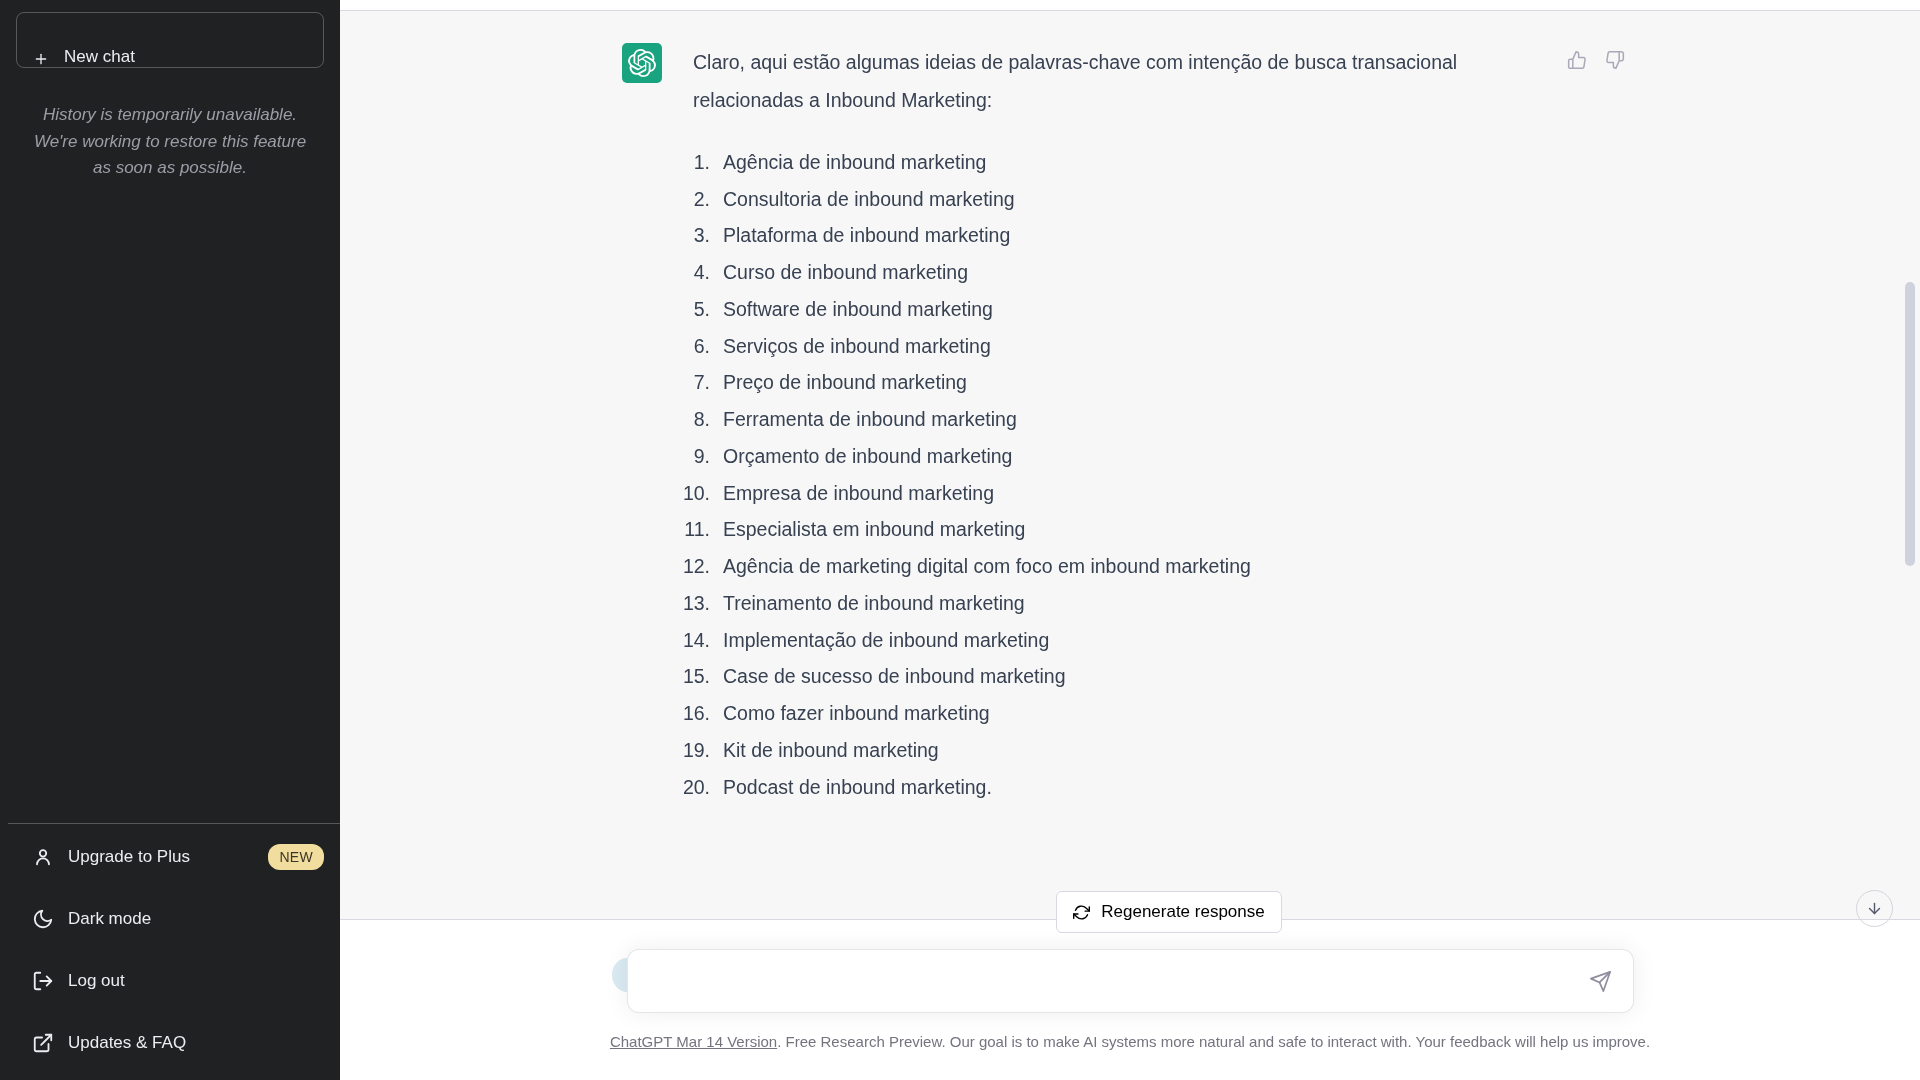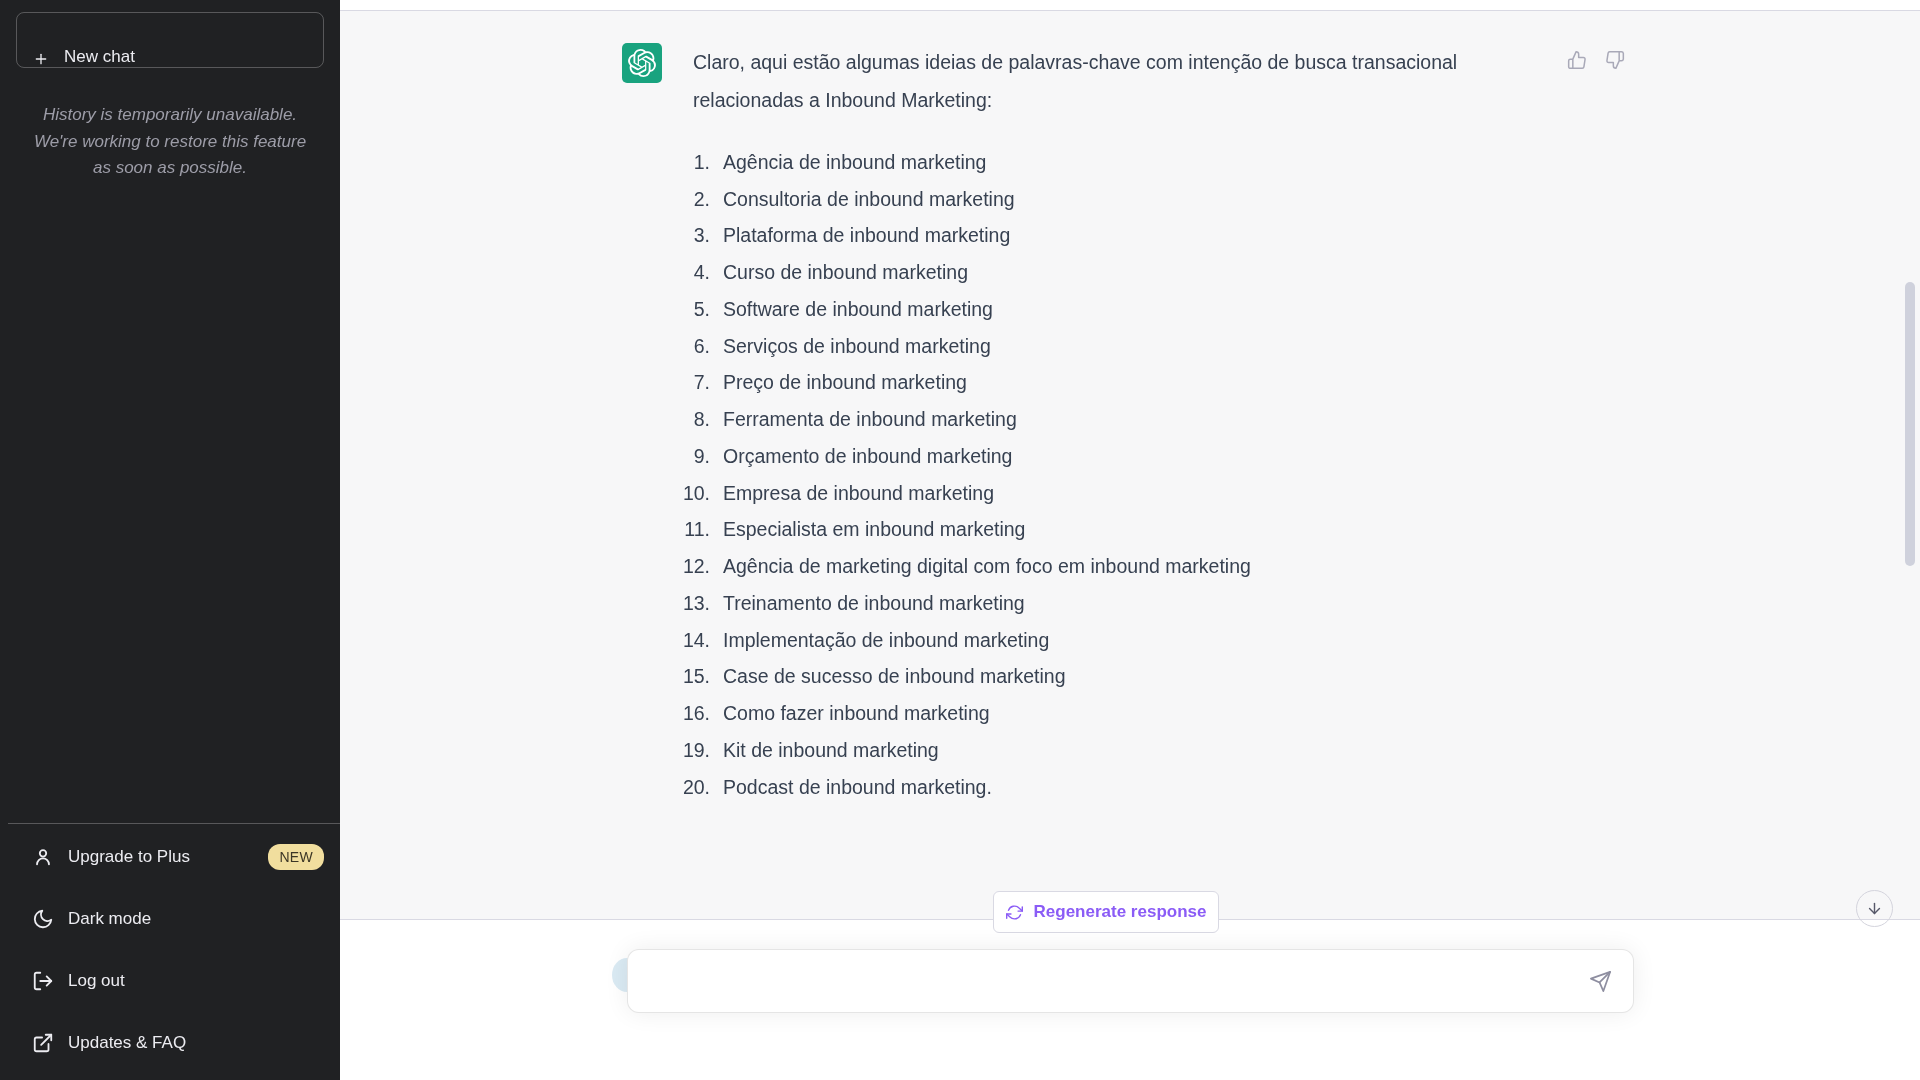--- a/index.html
+++ b/index.html
@@ -42,25 +42,25 @@
   .feedback { position:absolute; left:1227px; top:39px; display:flex; gap:18px;
               color:#a9a9b8; }
   .fb-btn { background:none; border:none; color:#a9a9b8; cursor:pointer; padding:0; }
   .fb-btn svg { width:20px; height:20px; }
 
   .kw-list { position:absolute; left:332px; top:133px; }
   .kw-row { display:flex; height:36.75px; align-items:center; font-size:19.5px;
             color:#374151; }
   .kw-num { width:38px; text-align:right; margin-right:13px; }
 
-  .regenerate { position:absolute; left:653px; top:891px; width:226px; height:42px;
+  .regenerate { position:absolute; left:716px; top:891px; width:226px; height:42px;
                 background:#fff; border:1px solid #d9d9e3; border-radius:6px;
                 display:flex; align-items:center; justify-content:center; gap:11px;
-                font-size:17px; color:#8b5cf6; cursor:pointer;
-                font-family:"Liberation Sans", sans-serif;font-weight:bold; }
+                font-size:17px; color:#000000; cursor:pointer;
+                font-family:"Liberation Sans", sans-serif; }
   .regenerate svg { width:17px; height:17px; }
 
   .scroll-down { position:absolute; left:1516px; top:890px; width:37px; height:37px;
                  border-radius:50%; border:1px solid #d4d4dd; background:transparent;
                  display:flex; align-items:center; justify-content:center;
                  color:#565869; cursor:pointer; }
   .scroll-down svg { width:17px; height:17px; }
 
   .blob { position:absolute; left:272px; top:958px; width:30px; height:34px;
           border-radius:50%; background:#bcd9ea; opacity:0.55; }
@@ -273,16 +273,19 @@
       <button class="send-btn">
         <span style="display:flex;">
           <svg viewBox="0 0 24 24" fill="none" stroke="currentColor" stroke-width="1.8" stroke-linecap="round" stroke-linejoin="round">
               <line x1="22" y1="2" x2="11" y2="13"></line>
               <polygon points="22 2 15 22 11 13 2 9 22 2"></polygon>
             </svg>
         </span>
       </button>
     </div>
 
+    <footer class="footer">
+      <a>ChatGPT Mar 14 Version</a><span>. Free Research Preview. Our goal is to make AI systems more natural and safe to interact with. Your feedback will help us improve.</span>
+    </footer>
 
     <div class="scroll-thumb"></div>
   </main>
 </div>
 
 </body></html>

